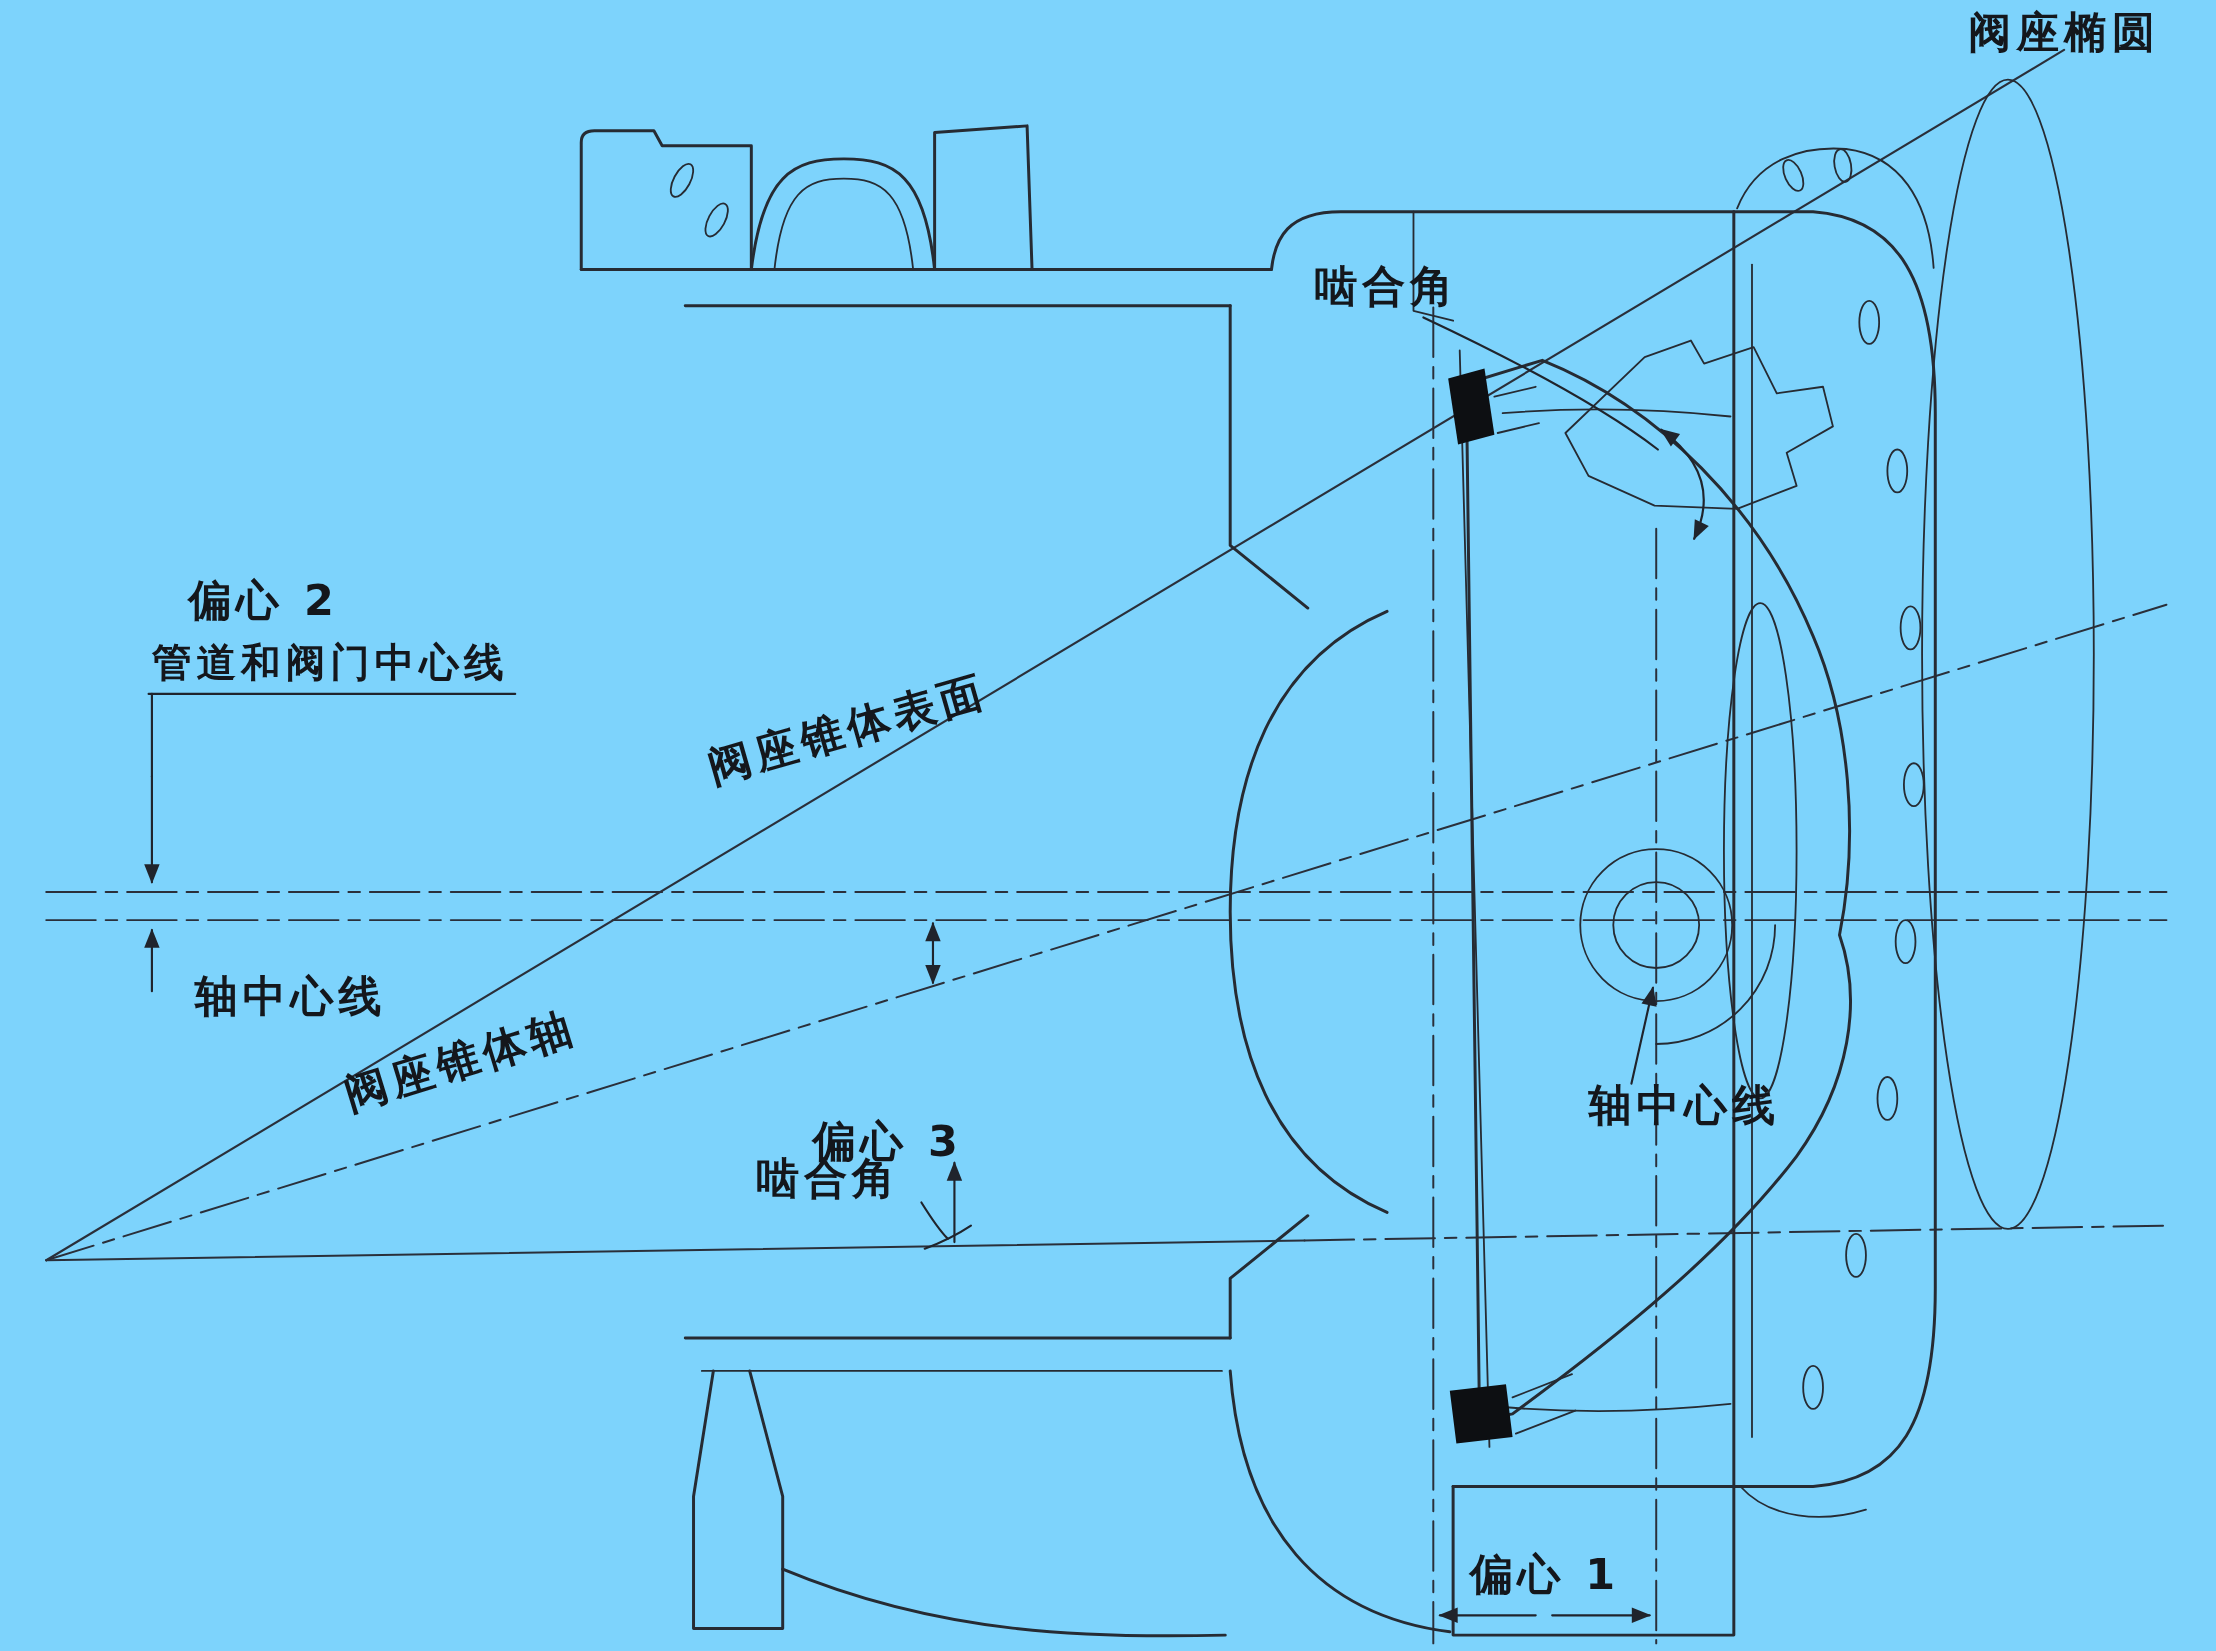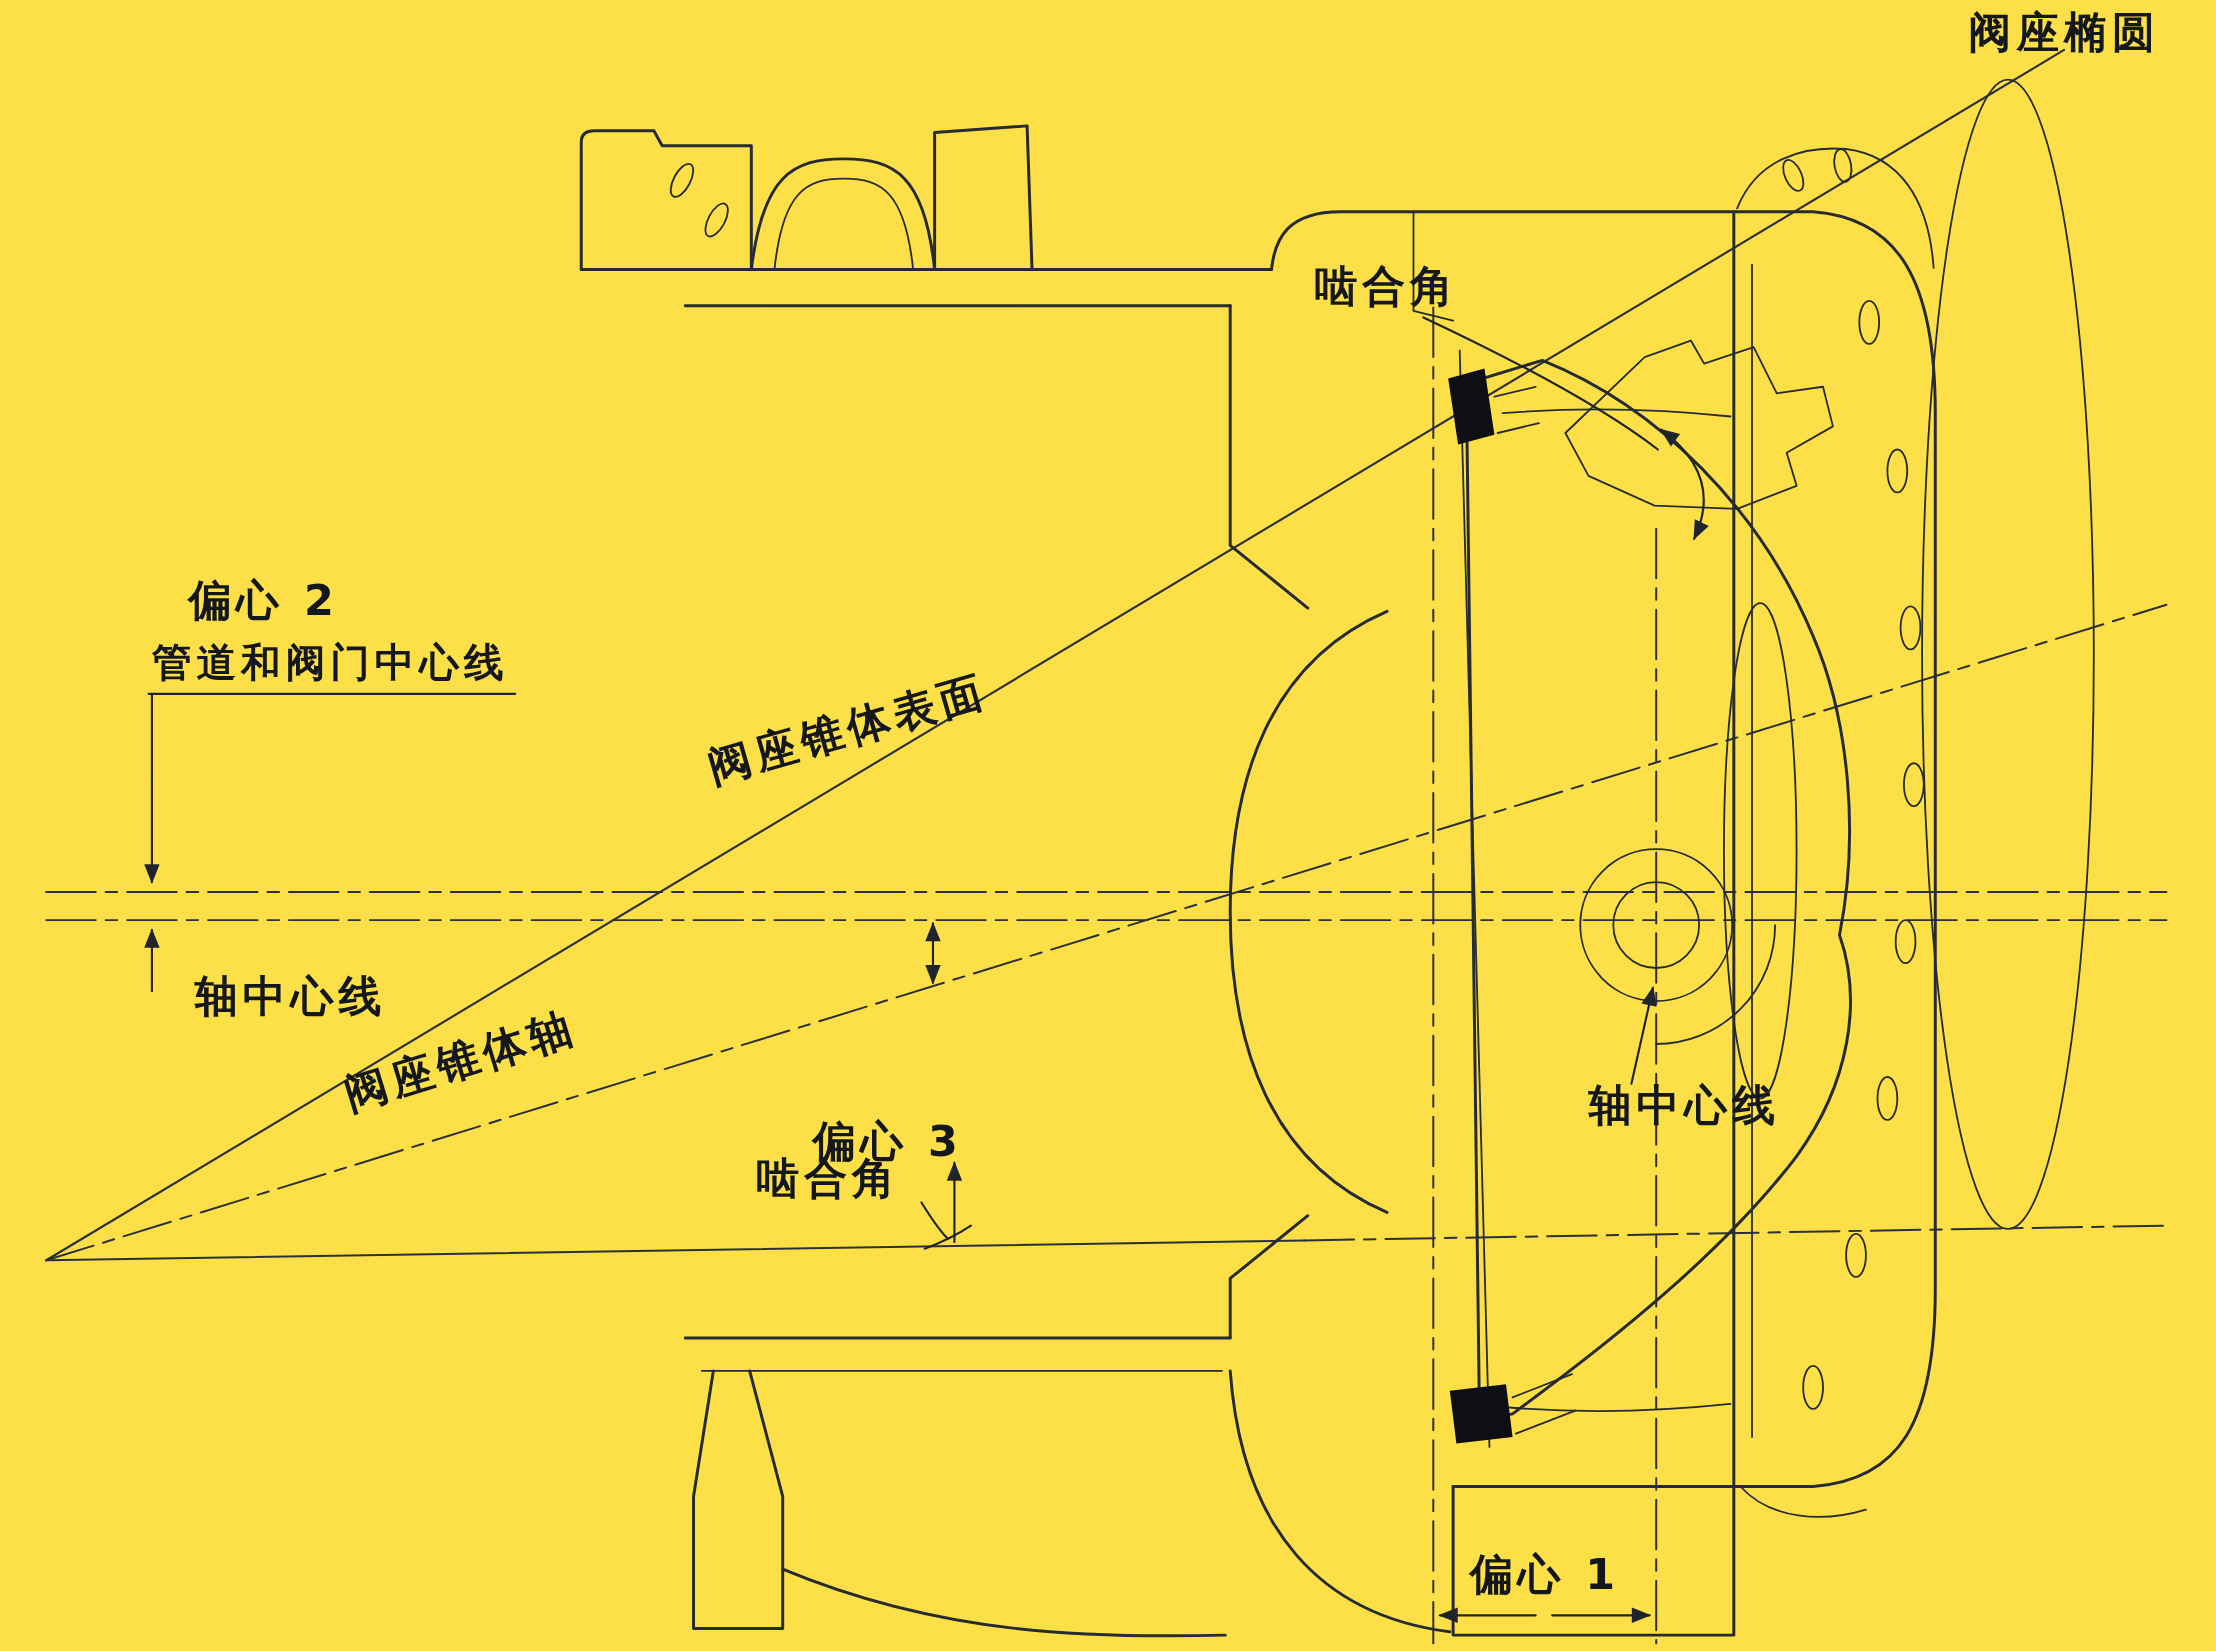--- a/index.html
+++ b/index.html
@@ -1,16 +1,16 @@
 <!DOCTYPE html>
 <html style="font-size:13.2px"><head>
 <meta charset="utf-8">
 <style>
   html,body{margin:0;padding:0;background:#f2f5f9;}
-  .stage{position:relative;width:2216px;height:1652px;background:#fde047;overflow:hidden;}
+  .stage{position:relative;width:2216px;height:1652px;background:#7dd3fc;overflow:hidden;}
   svg{position:absolute;inset:0;width:100%;height:100%;display:block;}
   .body-line{fill:none;stroke:#262b33;stroke-width:1.8;stroke-linejoin:round;stroke-linecap:round;}
   .thin-line{fill:none;stroke:#262b33;stroke-width:1.1;stroke-linejoin:round;stroke-linecap:round;}
   .cl{fill:none;stroke:#2a2f3a;stroke-width:1.2;stroke-dasharray:30 6 7 6;stroke-linecap:round;}
   .sl{fill:none;stroke:#2a2f3a;stroke-width:1.3;stroke-linecap:round;}
   .dim{fill:none;stroke:#20242c;stroke-width:1.3;stroke-linecap:round;}
   .blk{fill:#0d0f12;stroke:none;}
   .lbl{font-family:"DejaVu Sans","Liberation Sans",sans-serif;font-size:26px;font-weight:600;
        fill:#14171c;letter-spacing:3px;}
   .lbl-sm{font-size:24px;}

